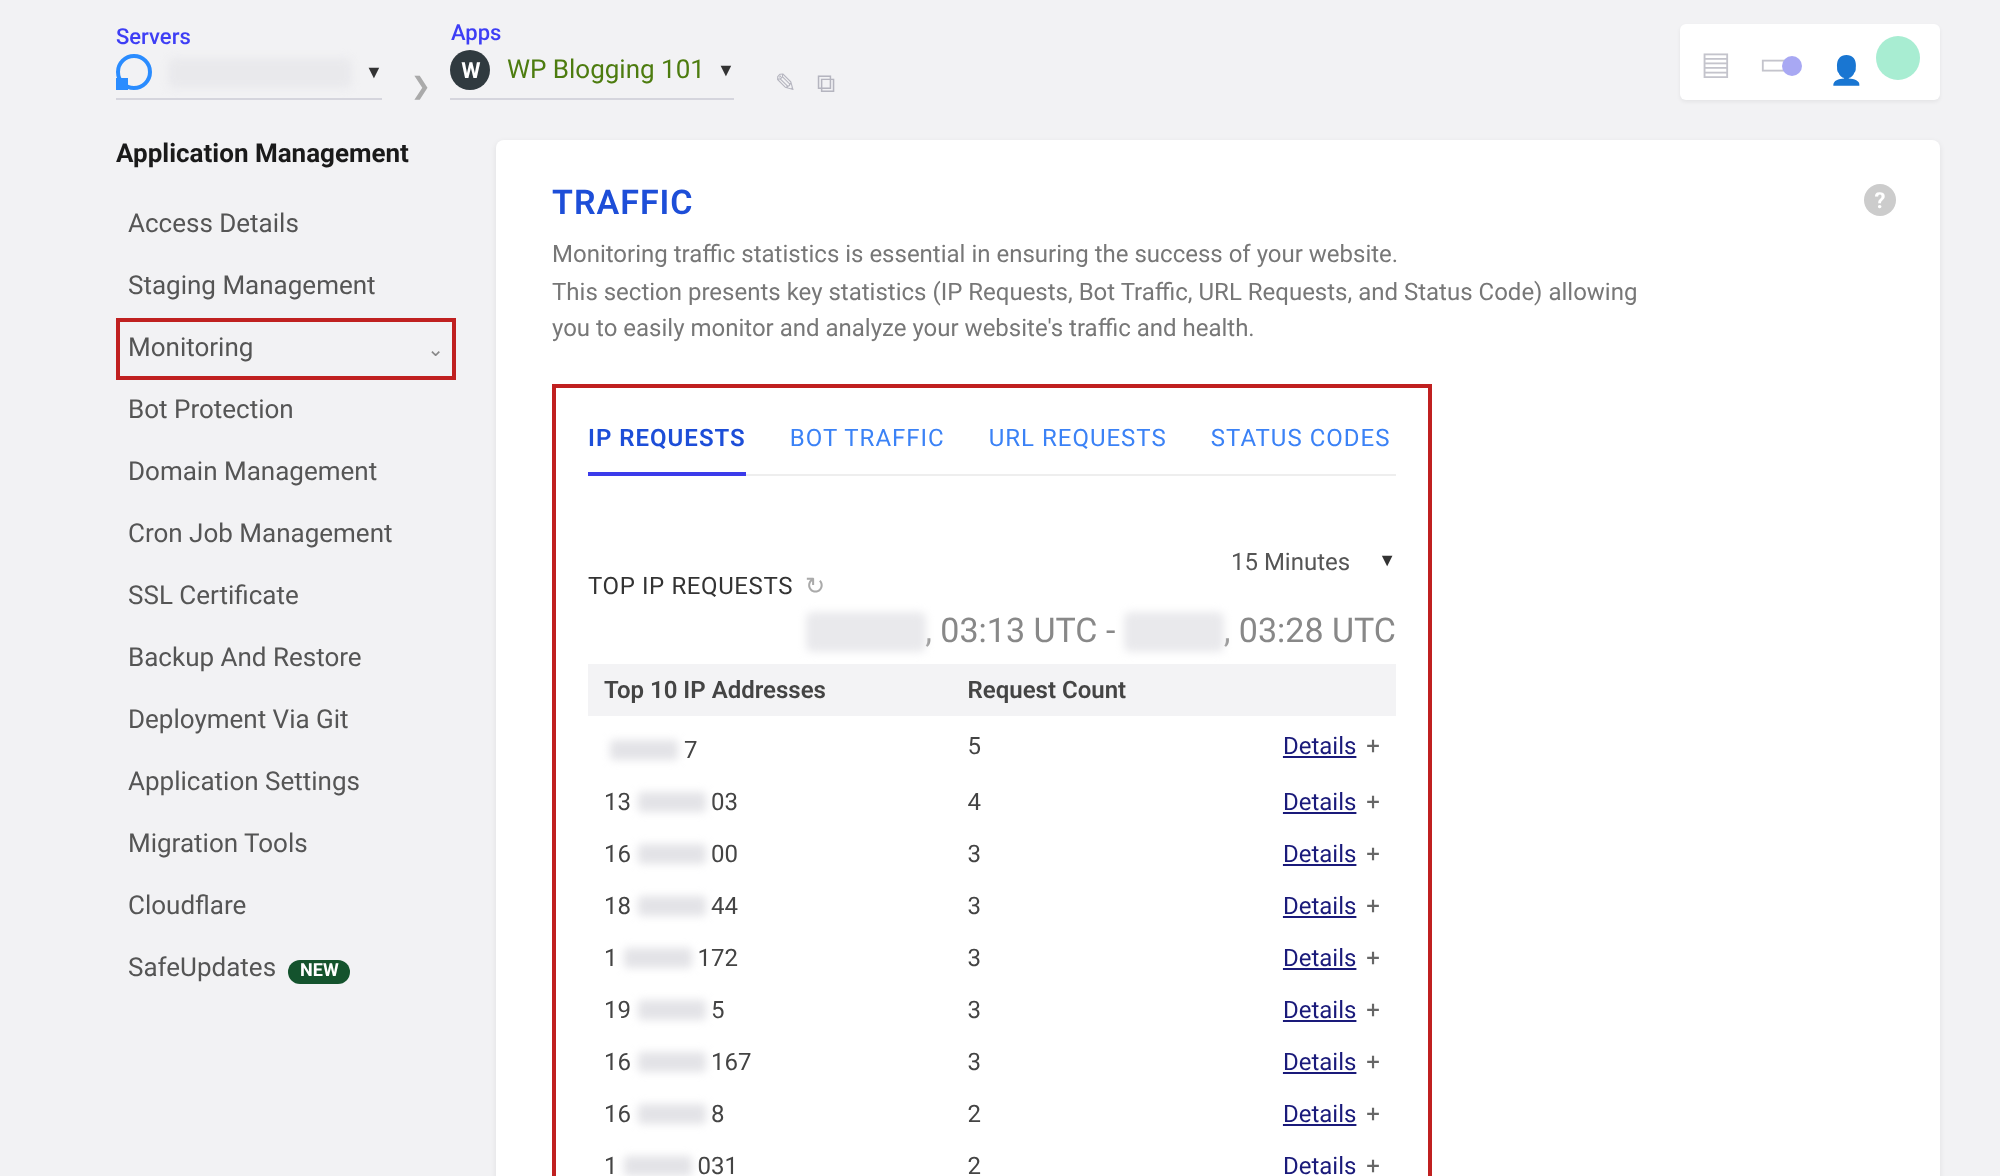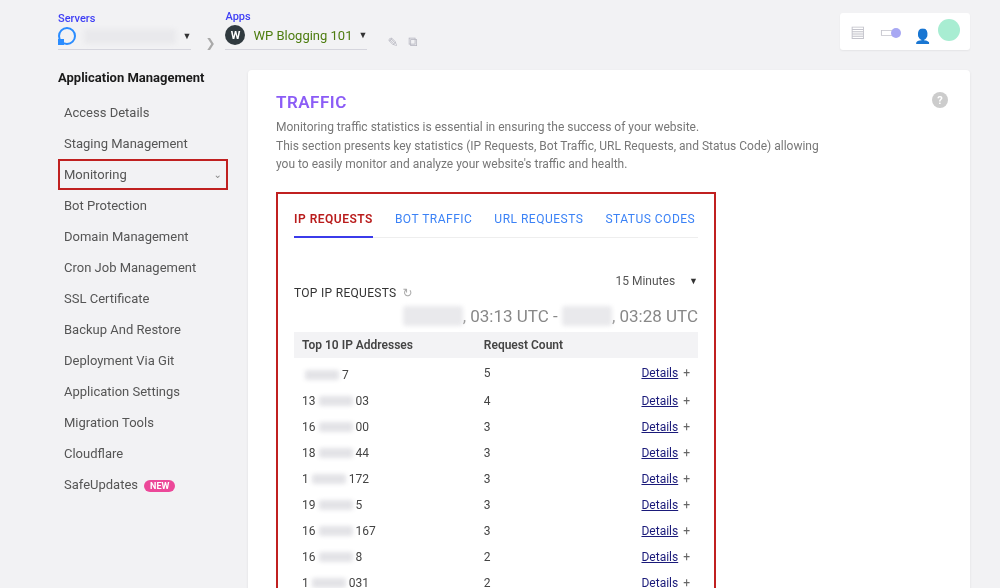--- a/index.html
+++ b/index.html
@@ -102,37 +102,37 @@
     cursor:pointer;
     display:flex;align-items:center;justify-content:space-between;
   }
   .nav-item.active {
     outline: 2px solid #c02020;
     outline-offset: -2px;
   }
   .chev { font-size:10px;color:#888;}
   .badge-new {
     display:inline-block;
-    background:#ec4899;color:#fff;
+    background:#14532d;color:#fff;
     font-size:9px;font-weight:700;
     padding:1px 6px;border-radius:8px;
     margin-left:6px;
   }
 
   .panel {
     flex:1;
     background:#fff;
     border-radius:4px;
     box-shadow:0 1px 3px rgba(0,0,0,0.08);
     padding: 22px 28px;
     position:relative;
     min-height: 500px;
   }
   .panel h1 {
-    font-size:17px;font-weight:600;color:#8b5cf6;letter-spacing:0.5px;
+    font-size:17px;font-weight:600;color:#1d4ed8;letter-spacing:0.5px;
   }
   .help-icon {
     position:absolute;top:22px;right:22px;
     width:16px;height:16px;border-radius:50%;
     background:#ccc;color:#fff;font-size:11px;
     display:flex;align-items:center;justify-content:center;
     font-weight:700;
   }
   .desc { font-size:12px;color:#777;line-height:1.55;margin-top:6px;max-width:560px;}
   .tabs-box {
@@ -145,21 +145,21 @@
     display:flex;gap:22px;
     border-bottom:1px solid #eee;
     padding-bottom:0;
   }
   .tab {
     font-size:12px;letter-spacing:0.5px;color:#3b82f6;
     padding:4px 0 10px 0;
     cursor:pointer;
   }
   .tab.active {
-    color:#b91c1c;font-weight:600;
+    color:#1d4ed8;font-weight:600;
     border-bottom:2px solid #3b3bea;
     margin-bottom:-1px;
   }
   .section-title {
     font-size:12px;font-weight:400;color:#333;letter-spacing:0.3px;
     margin-top:24px;
     display:flex;align-items:center;gap:6px;
   }
   .refresh-icon { color:#aaa;font-size:12px;cursor:pointer;}
   .time-select {

